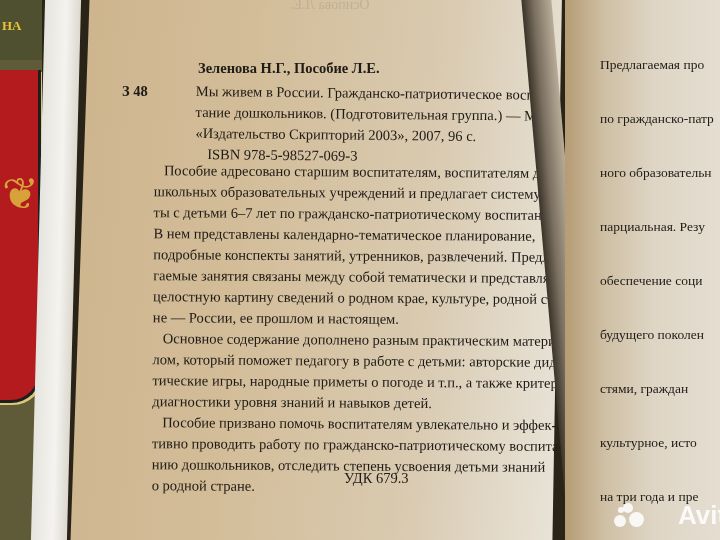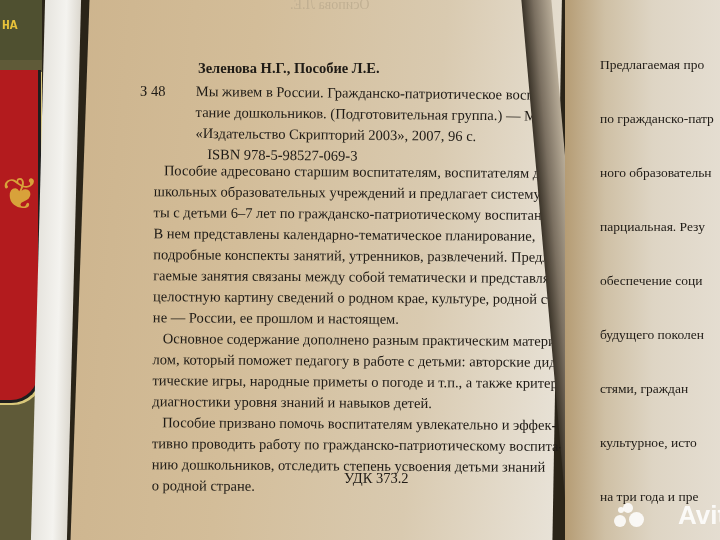--- a/index.html
+++ b/index.html
@@ -7,21 +7,21 @@
     width:720px; height:540px; overflow:hidden; position:relative;
     background:#2a2418;
     font-family:"Liberation Serif", "DejaVu Serif", serif;
   }
   
   .cover {
     position:absolute; left:0; top:0; width:42px; height:540px;
     background:#5f5a38; overflow:hidden;
   }
   .cover-top { position:absolute; left:0; top:0; width:42px; height:60px; background:#4f5030; }
-  .cover-label { position:absolute; left:2px; top:18px; color:#e8c23a; font-family:Liberation Mono, monospace; font-weight:bold; font-size:13px; }
+  .cover-label { position:absolute; left:2px; top:18px; color:#e8c23a; font-family:Liberation Serif, serif; font-weight:bold; font-size:13px; }
   .cover-shield {
     position:absolute; left:-30px; top:70px; width:68px; height:330px;
     background:#b31b1e; border-radius:0 0 30px 0;
     border-right:3px solid #1e1e1e; border-bottom:3px solid #1e1e1e;
     box-shadow: 2px 2px 0 0 #d9c77a;
   }
   .cover-eagle {
     position:absolute; left:2px; top:140px; width:34px; height:110px;
     color:#d8a23a; font-size:44px; line-height:110px; text-align:center;
   }
@@ -44,21 +44,21 @@
   .page-right {
     position:absolute; left:565px; top:0; width:160px; height:540px;
     background:linear-gradient(90deg,#b59c74 0%,#cfc0a5 25%,#ded5c4 55%,#e5ded2 100%);
   }
   .ghost-header {
     position:absolute; left:290px; top:-3px; font-size:14px; color:#b8a88c;
     transform:scaleX(-1); opacity:0.7;
   }
   .text { color:#1f1b16; position:absolute; font-size:14.5px; line-height:21px; }
   .authors { left:198px; top:58px; font-weight:bold; }
-  .code { left:140px; top:81px; font-weight:normal; }
+  .code { left:122px; top:81px; font-weight:bold; }
   .biblio { left:196px; top:81px; width:370px; transform:rotate(0.6deg); transform-origin:left top; }
   .biblio div { white-space:nowrap; }
   .body-text { left:134px; top:160px; width:432px; transform:rotate(0.4deg); transform-origin:left top; }
   .para { margin:0; text-indent:20px; text-align:justify; }
   .para span { display:block; white-space:nowrap; }
   .cls { left:344px; top:468px; line-height:20px; }
   .right-text {
     position:absolute; left:600px; top:20px; width:140px; color:#1f1b16;
     font-size:13.5px; line-height:18px; white-space:nowrap; overflow:hidden;
   }
@@ -112,21 +112,21 @@
   </p>
   <p class="para">
     <span style="padding-left:10px">Пособие призвано помочь воспитателям увлекательно и эффек-</span>
     <span>тивно проводить работу по гражданско-патриотическому воспита-</span>
     <span>нию дошкольников, отследить степень усвоения детьми знаний</span>
     <span>о родной стране.</span>
   </p>
 </div>
 
 <div class="text cls">
-  <div>УДК 373.2</div>
+  <div>УДК 679.3</div>
 </div>
 
 <div class="gutter"></div>
 <div class="page-right"></div>
 
 <div class="right-text" style="white-space:pre">
   <div>  Предлагаемая про</div>
   <div>по гражданско-патр</div>
   <div>ного образовательн</div>
   <div>  парциальная. Резу</div>

